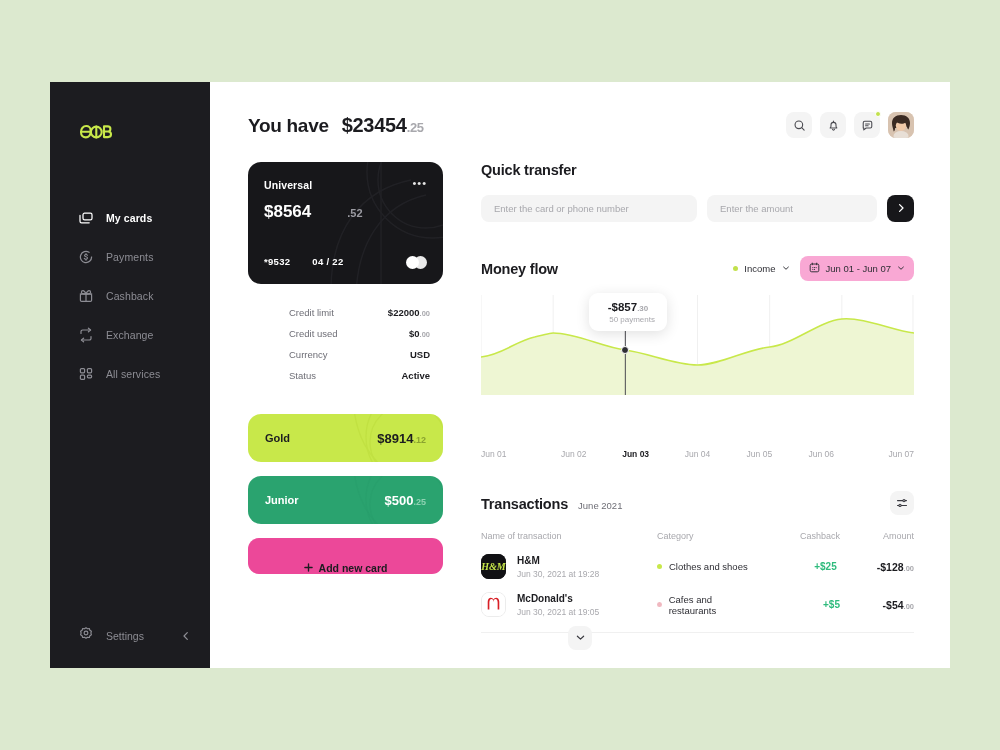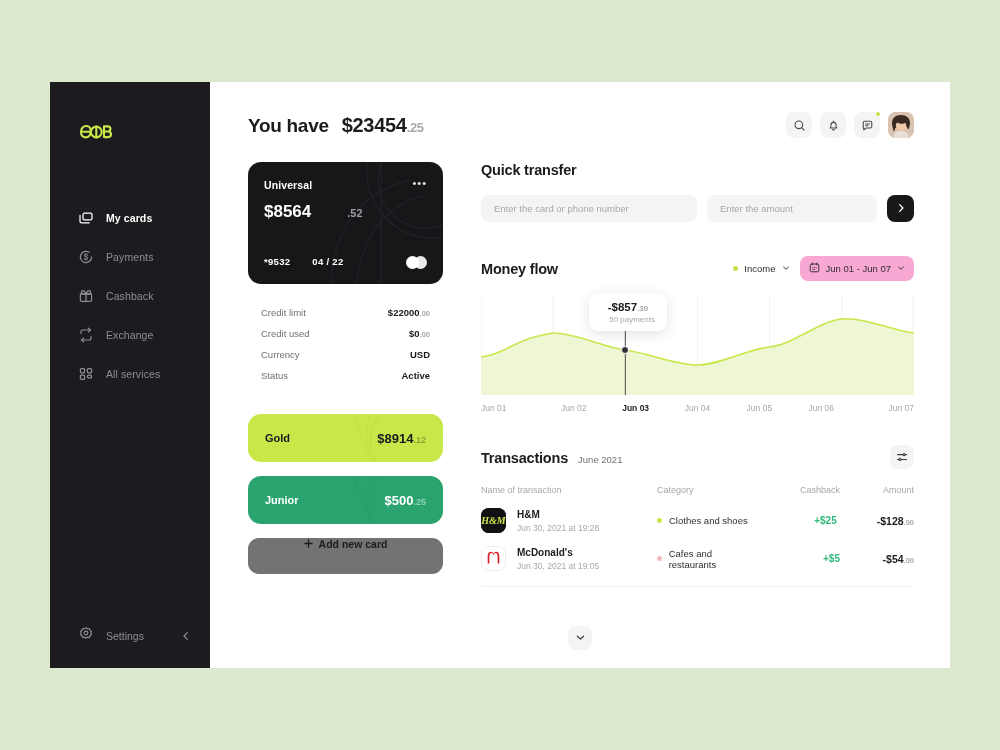--- a/index.html
+++ b/index.html
@@ -111,21 +111,21 @@
     background: #fff;
   }
   .cc-brand span + span { margin-left: -5px; background: #eaeaea; mix-blend-mode: screen;}
 
   .details {
     margin-top: 2px; padding: 16px 13px 14px 13px;
     border-bottom-left-radius: 13px; border-bottom-right-radius: 13px;
   }
   .det-row {
     display: flex; align-items: baseline;
-    font-size: 9.5px; padding: 5px 0;
+    font-size: 9.5px; padding: 5px 0; margin-left: 28px;
   }
   .det-label { color: #6e6e76; }
   .det-val { margin-left: auto; color: #1c1c20; font-weight: bold; }
   .det-val .cents { font-size: 7.5px; color: #a8a8ad; }
 
   .mini-card {
     position: relative; overflow: hidden;
     height: 48px; border-radius: 13px;
     margin-top: 14px;
     display: flex; align-items: center;
@@ -134,21 +134,21 @@
   .mini-card.gold { background: #c8e84a; color: #1c1c20; }
   .mini-card.junior { background: #2aa36f; color: #ffffff; }
   .mc-name { font-size: 11px; font-weight: bold; position: relative; z-index: 2;}
   .mc-bal { margin-left: auto; font-size: 13px; font-weight: bold; position: relative; z-index:2;}
   .mini-card.gold .cents { font-size: 9px; color: #8aa32f; }
   .mini-card.junior .cents { font-size: 9px; color: #8ed2b2; }
   .mc-swirl { position: absolute; right: 0; top: -22px; opacity: .35; z-index:1;}
 
   .add-card {
     margin-top: 14px; height: 36px; border-radius: 11px;
-    background: #737373; display: flex; align-items: flex-start;
+    background: #ec4899; display: flex; align-items: flex-end;
     justify-content: center; gap: 6px; cursor: pointer;
     font-size: 10.5px; font-weight: bold; color: #1c1c20;
   }
 
   
   .right-col { flex: 1; min-width: 0; }
   .section-title { font-size: 14.5px; font-weight: bold; color: #1c1c20; letter-spacing: -0.2px; }
 
   .qt-row { display: flex; gap: 10px; margin-top: 17px; }
   .qt-input {
@@ -182,21 +182,21 @@
     position: absolute; left: 108px; top: -2px;
     background: #fff; border-radius: 9px; padding: 8px 12px 7px 12px;
     box-shadow: 0 3px 14px rgba(0,0,0,.12);
     text-align: center; width: 78px;
   }
   .tt-amt { font-size: 11.5px; font-weight: bold; color: #1c1c20; }
   .tt-amt .cents { font-size: 8px; color: #a8a8ad; }
   .tt-sub { font-size: 8px; color: #a8a8ad; margin-top: 2px; text-align: right; }
   .x-axis { display: flex; margin-top: 8px; }
   .x-axis span {
-    flex: 1; text-align: center; font-size: 8.5px; color: #a8a8ad;
+    flex: 1; text-align: center; font-size: 8.5px; color: #a8a8ad; margin-top: 46px;
   }
   .x-axis span:first-child { text-align: left; }
   .x-axis span:last-child { text-align: right; }
   .x-axis span.active { color: #1c1c20; font-weight: bold; }
 
   .tx-head { display: flex; align-items: baseline; margin-top: 32px; }
   .tx-head .period { font-size: 9.5px; color: #6e6e76; margin-left: 10px; }
   .filter-btn {
     margin-left: auto; width: 24px; height: 24px; border-radius: 8px;
     background: #f4f4f4; display: flex; align-items: center;

